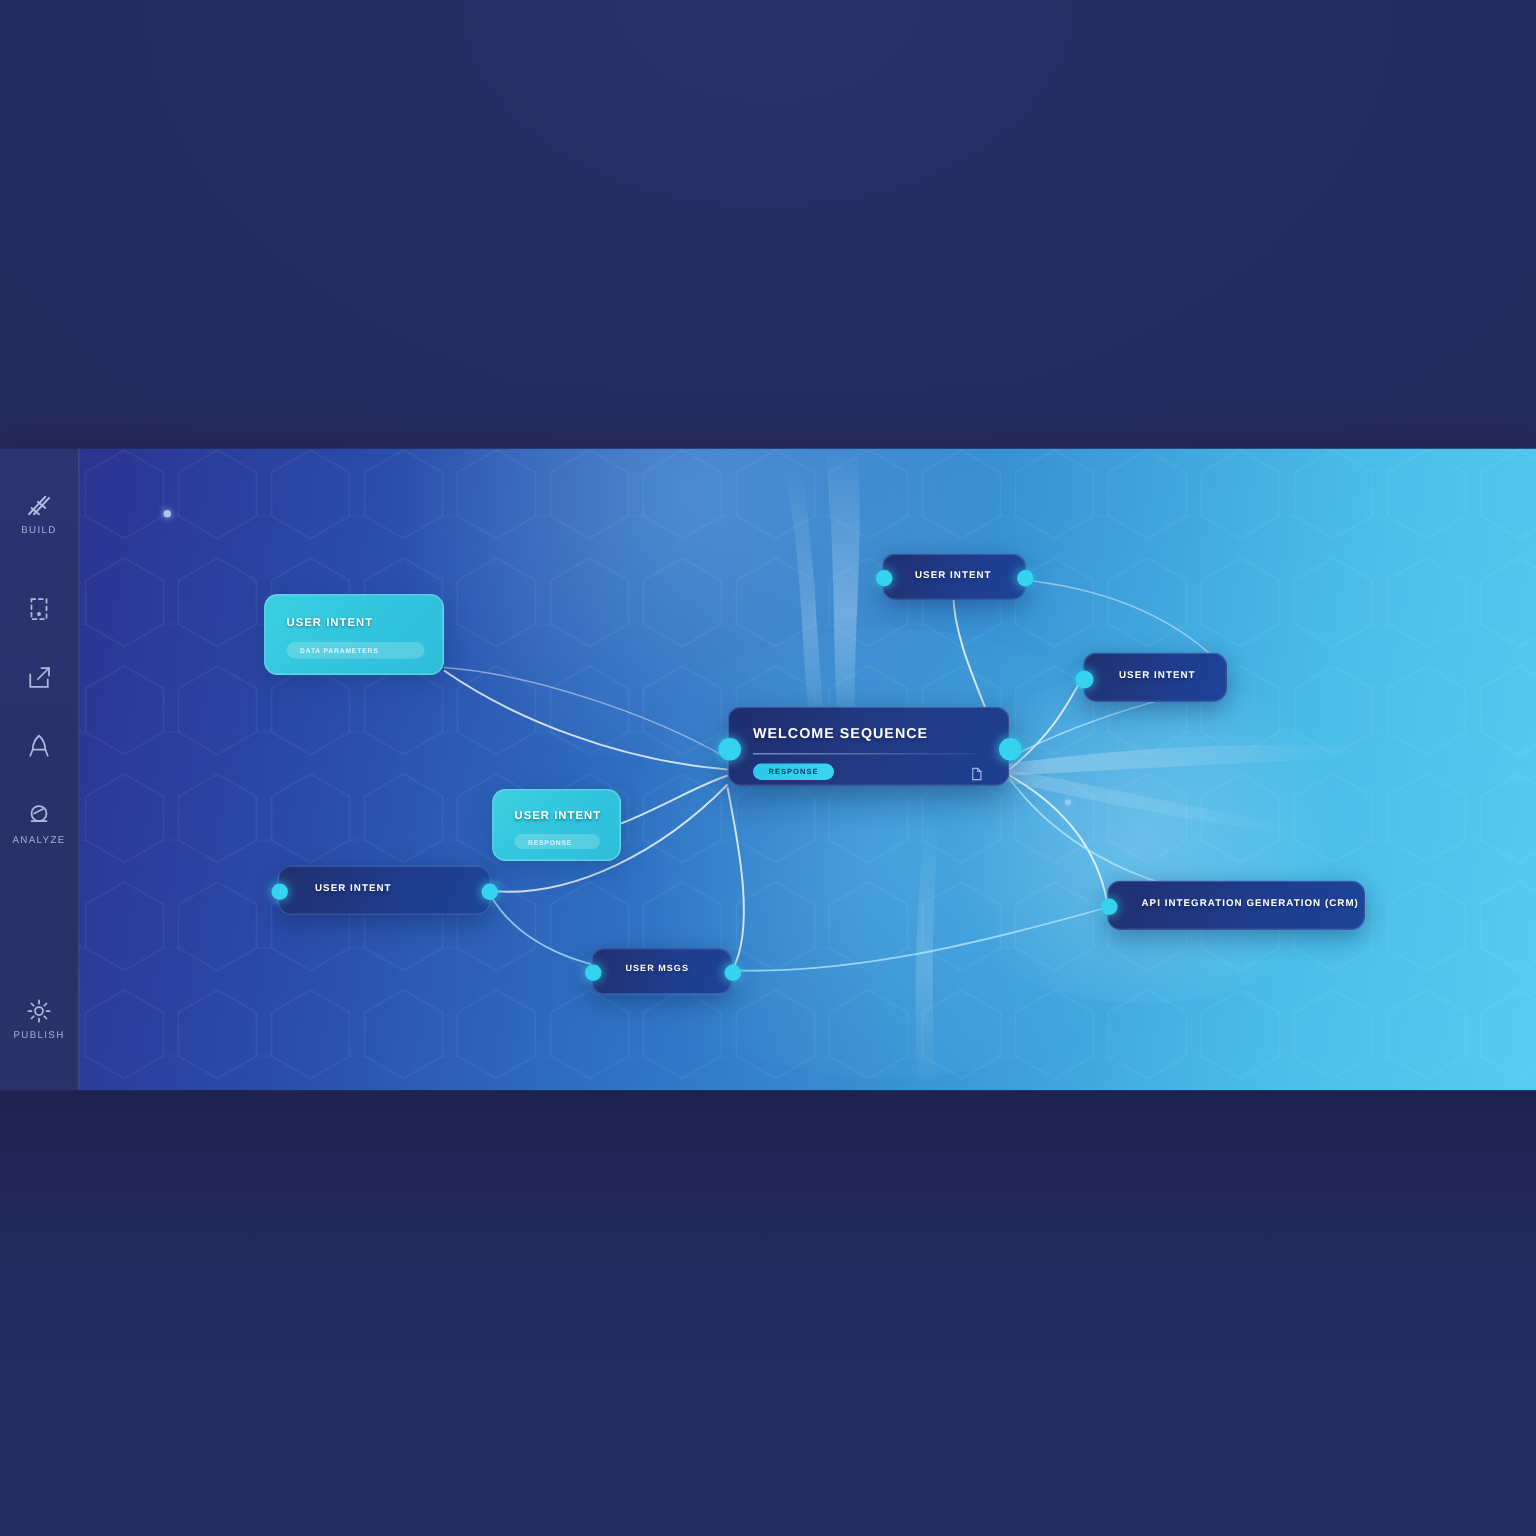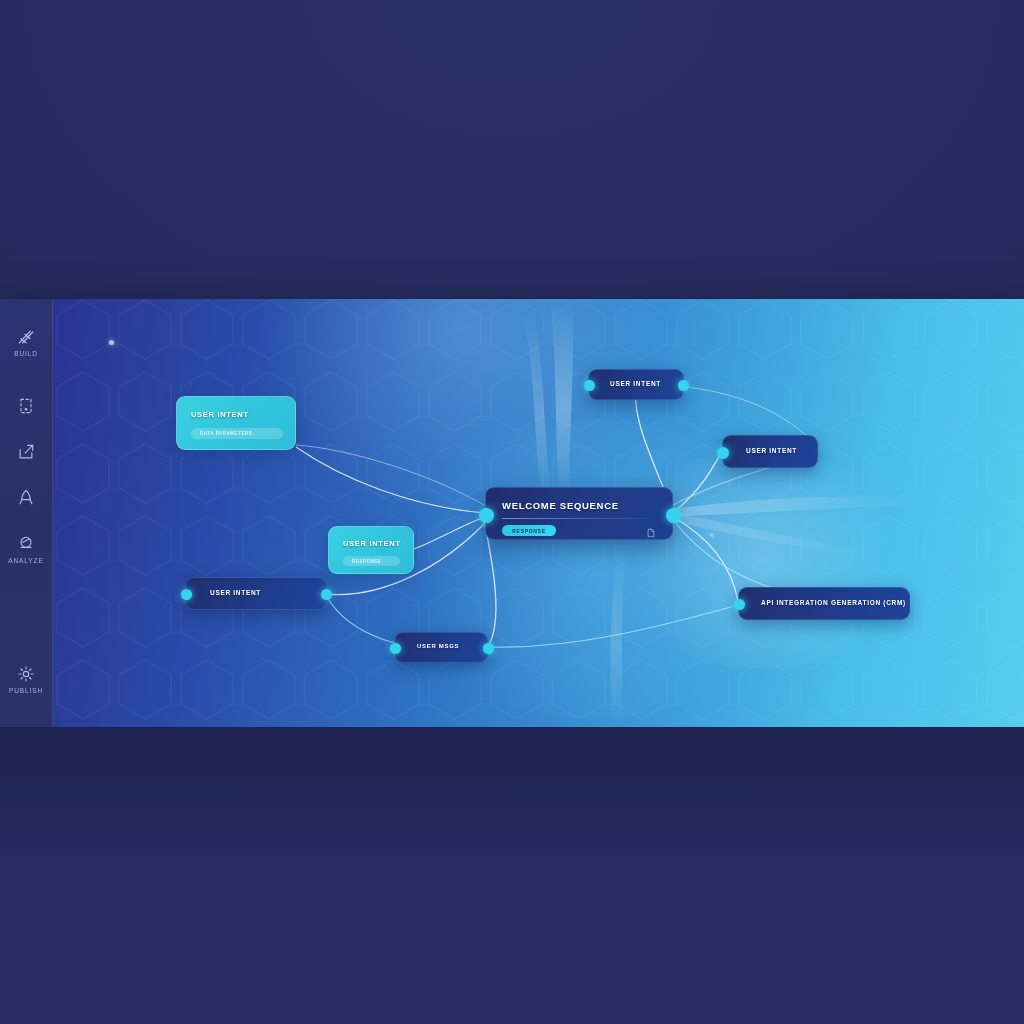--- a/index.html
+++ b/index.html
@@ -81,21 +81,21 @@
   }
   .port{
     position:absolute;border-radius:50%;
     background:#35d3ef;
     box-shadow:0 0 7px rgba(53,211,239,.9);
     z-index:5;
   }
 
   
   #node-welcome{
-    left:433px;top:188px;width:188px;height:53px;
+    left:433px;top:172px;width:188px;height:53px;
     background:linear-gradient(115deg,#1f2d6e 0%,#223a85 52%,#1d3f8f 100%);
     border:1px solid rgba(150,200,255,.22);
     box-shadow:0 6px 22px rgba(8,20,60,.45),0 0 24px rgba(80,190,255,.25);
   }
   #node-welcome .node-title{left:16px;top:12px;font-size:9.5px;}
   #node-welcome .divider{
     position:absolute;left:16px;top:30px;width:150px;height:1px;
     background:linear-gradient(90deg,rgba(180,220,255,.55),rgba(180,220,255,.05));
   }
   .pill{

